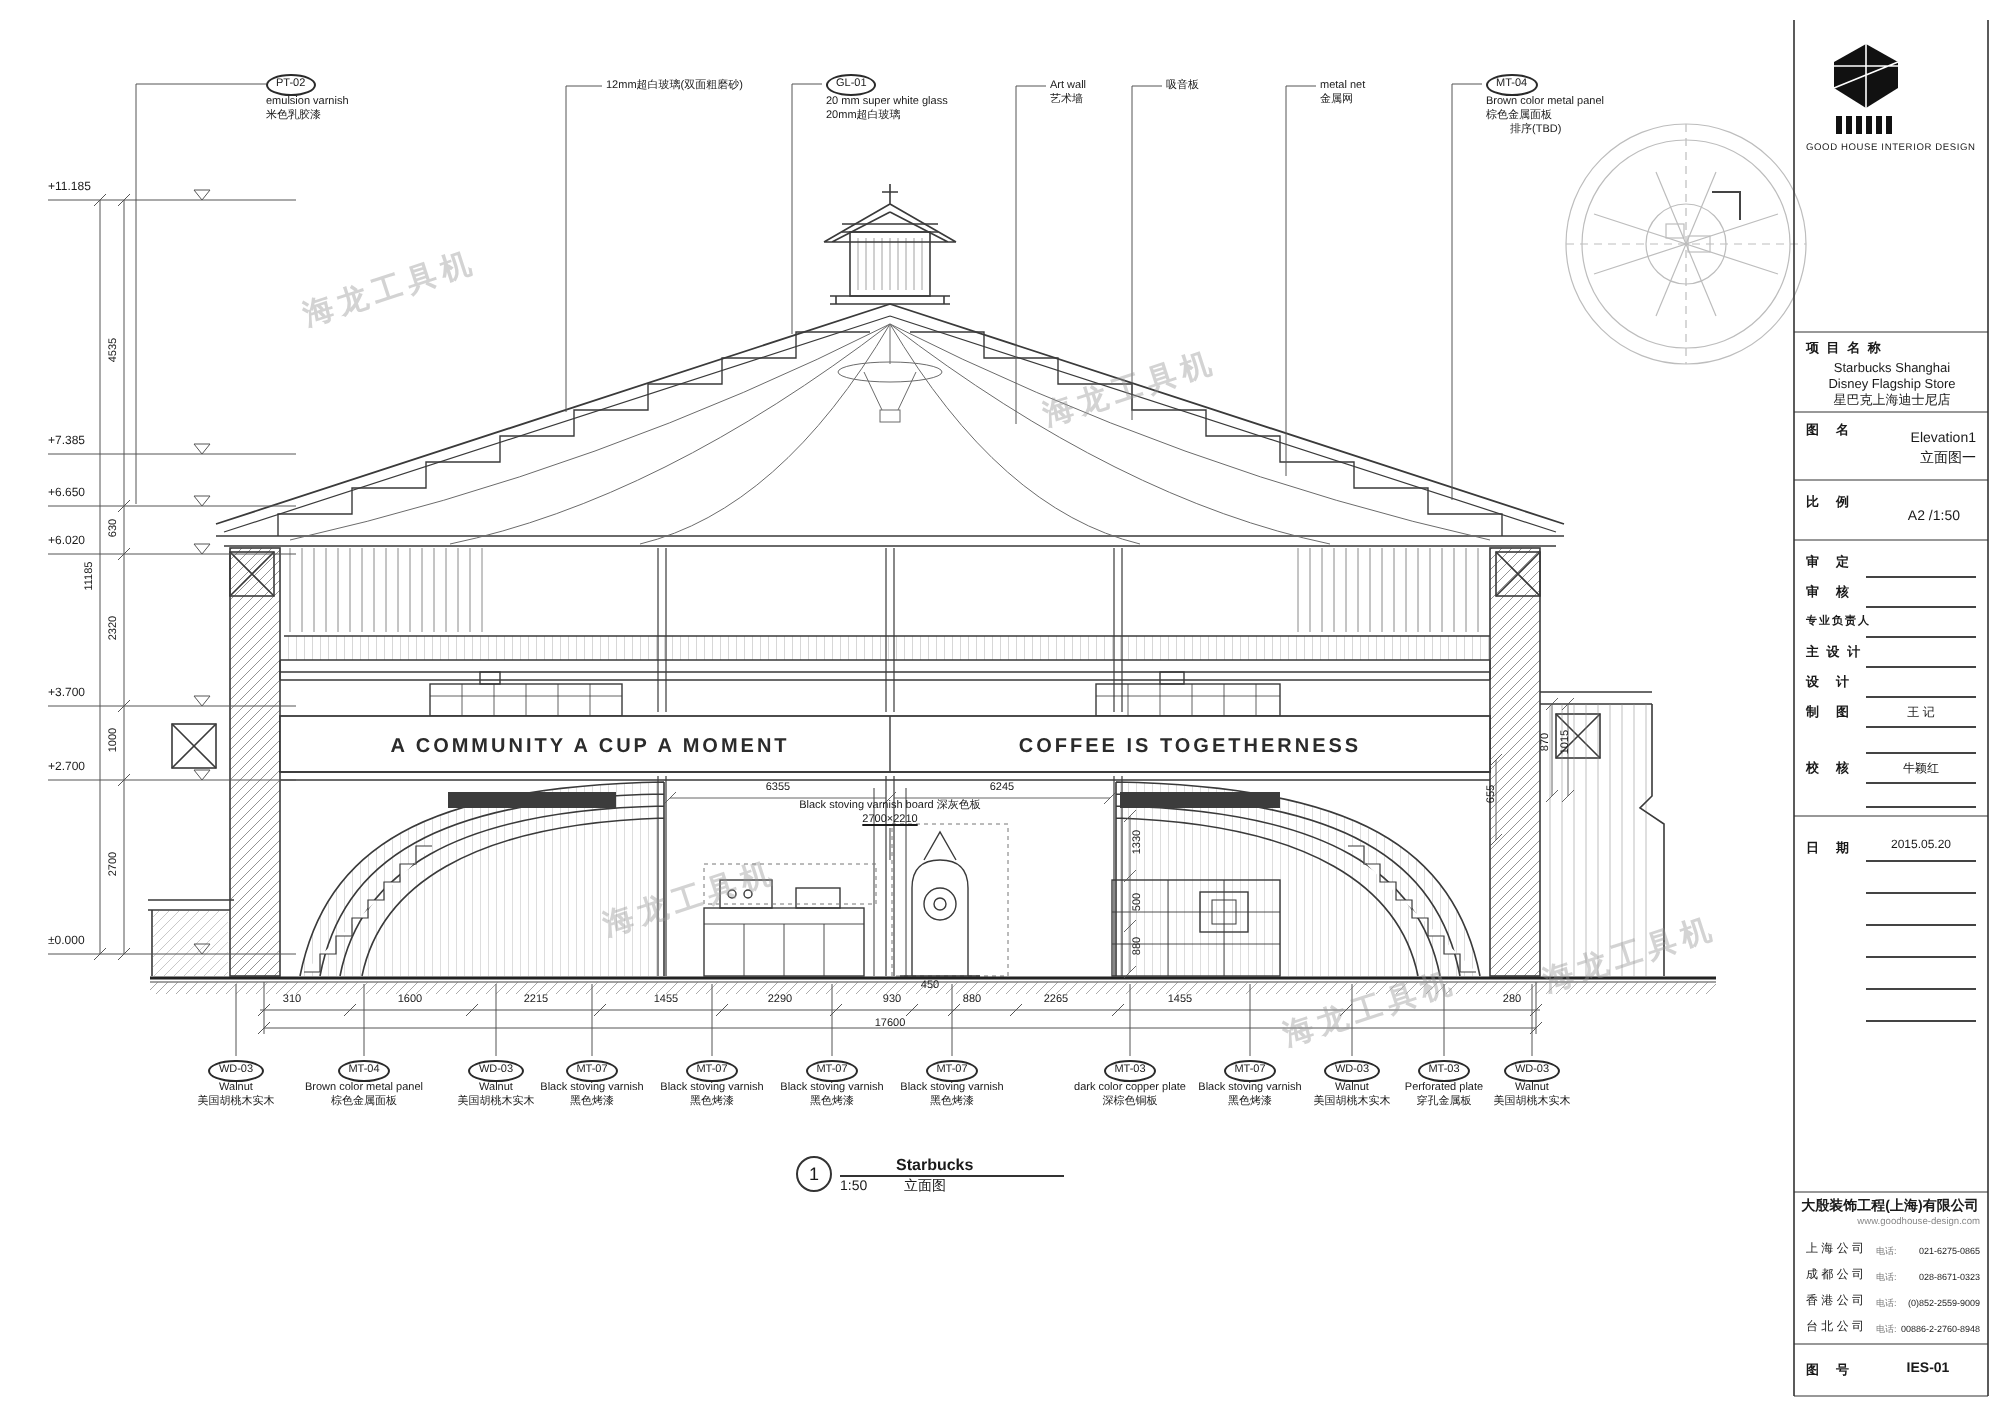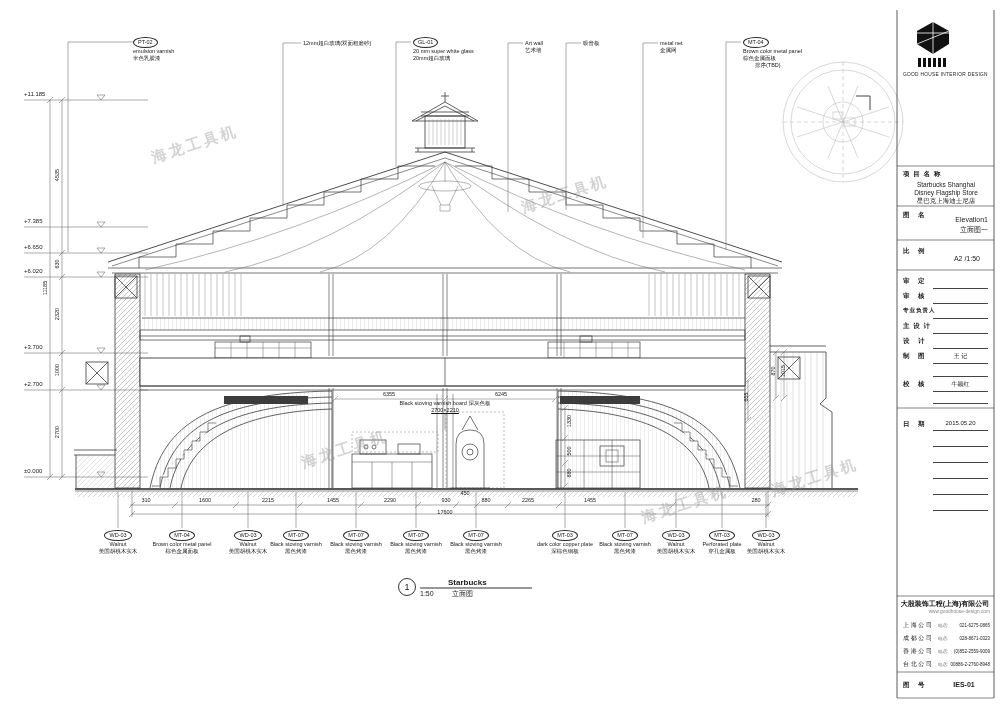--- a/index.html
+++ b/index.html
@@ -265,20 +265,22 @@
   <div class="abs t6" style="left:24px;top:381px;">+2.700</div>
   <div class="abs t6" style="left:24px;top:468px;">±0.000</div>
 
   <div class="rot" style="left:40px;top:172px;">4535</div>
   <div class="rot" style="left:40px;top:261px;">630</div>
   <div class="rot" style="left:40px;top:311px;">2320</div>
   <div class="rot" style="left:40px;top:367px;">1000</div>
   <div class="rot" style="left:40px;top:429px;">2700</div>
   <div class="rot" style="left:28px;top:285px;">11185</div>
 
+  <div class="banner" style="left:150px;width:290px;">A COMMUNITY  A CUP  A MOMENT</div>
+  <div class="banner" style="left:450px;width:290px;">COFFEE  IS  TOGETHERNESS</div>
 
   <div class="abs t5 ctr" style="left:360px;top:400px;width:170px;">Black stoving varnish board 深灰色板</div>
   <div class="abs t5 ctr" style="left:360px;top:407px;width:170px;text-decoration:underline;">2700×2210</div>
   <div class="abs t5 ctr" style="left:372px;top:391px;width:34px;">6355</div>
   <div class="abs t5 ctr" style="left:484px;top:391px;width:34px;">6245</div>
   <div class="rot" style="left:552px;top:418px;">1330</div>
   <div class="rot" style="left:552px;top:448px;">500</div>
   <div class="rot" style="left:552px;top:470px;">880</div>
   <div class="rot" style="left:756px;top:368px;">870</div>
   <div class="rot" style="left:766px;top:368px;">1015</div>

